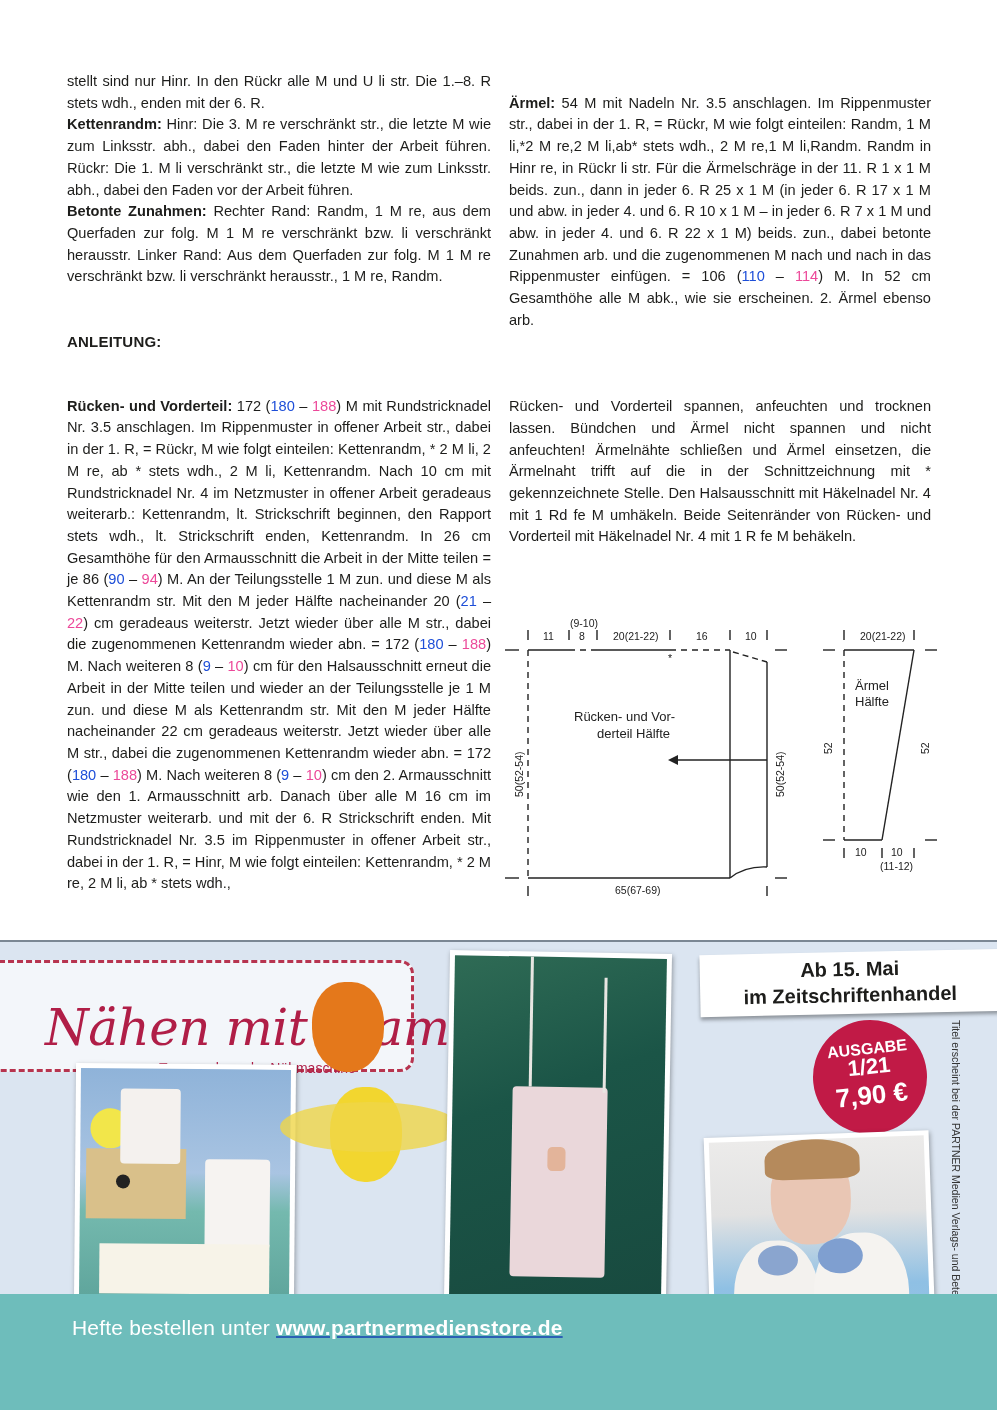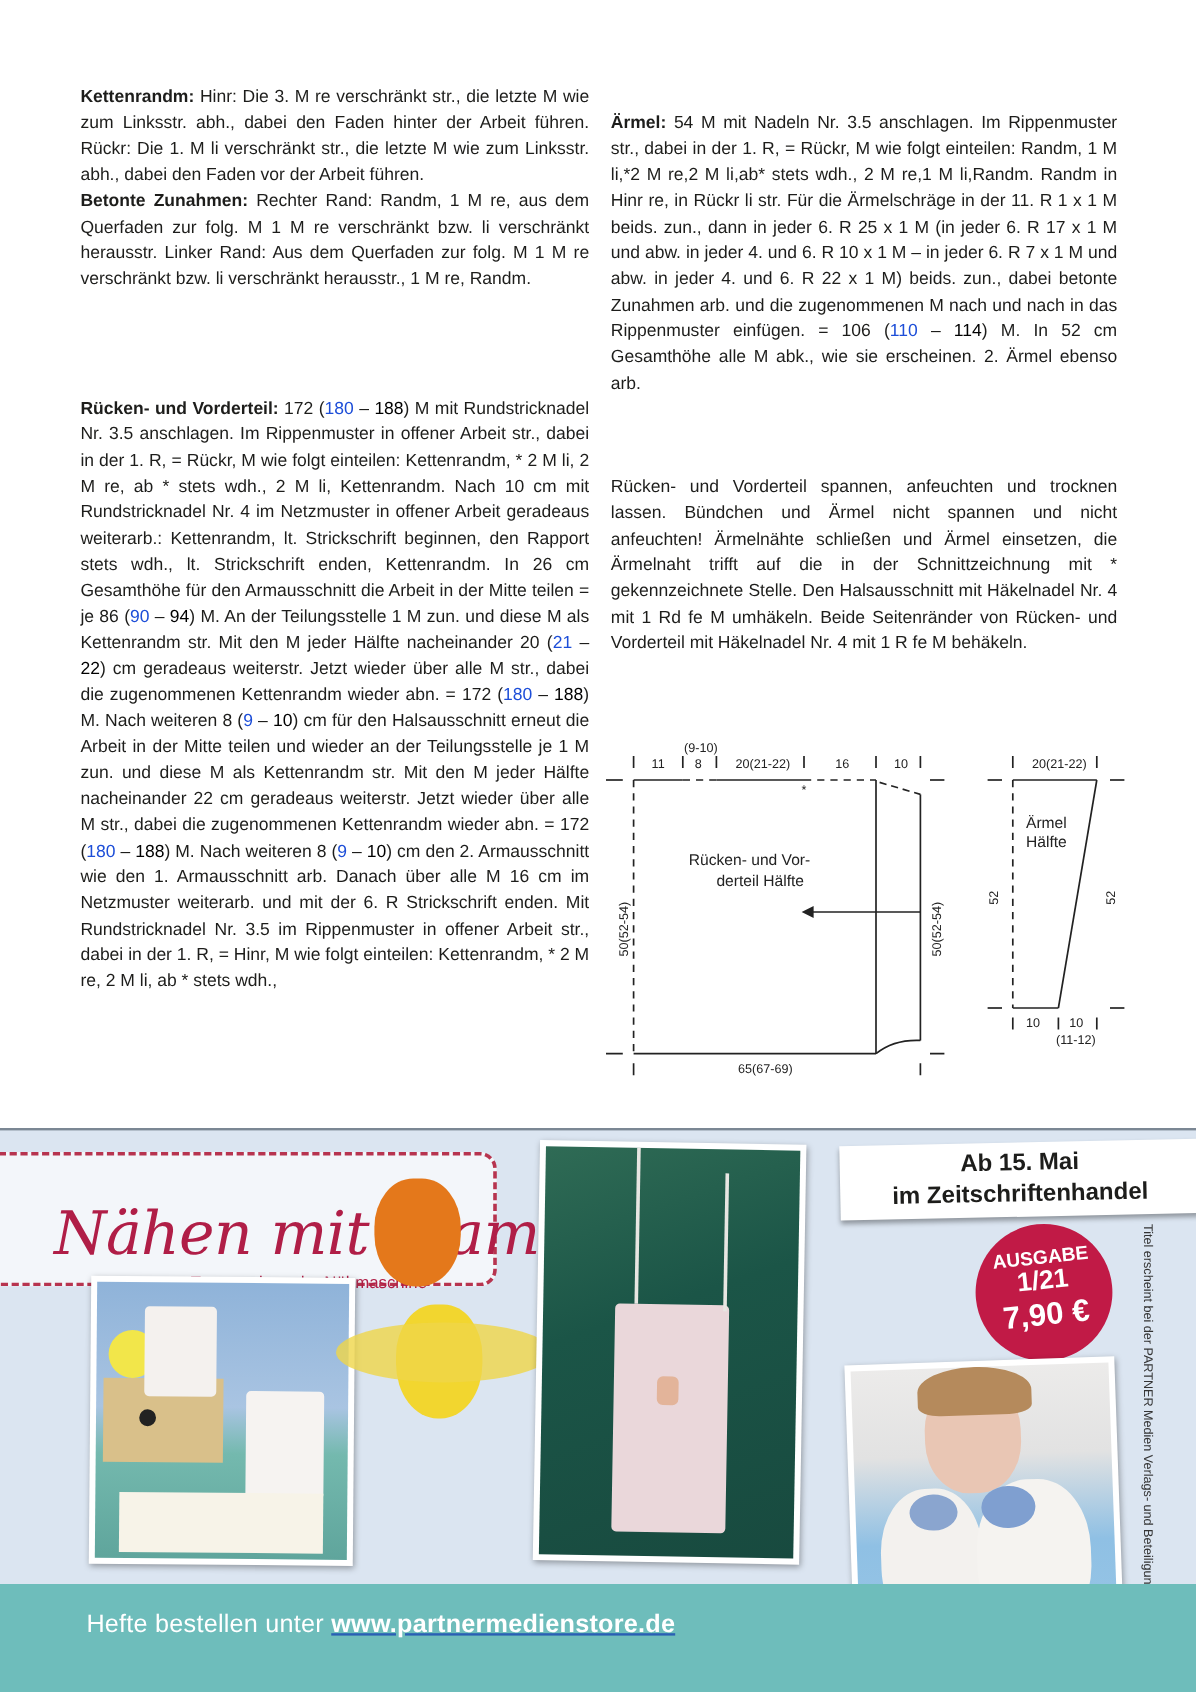--- a/index.html
+++ b/index.html
@@ -8,29 +8,29 @@
 
   .col { position: absolute; font-size: 14.6px; line-height: 21.7px; text-align: justify; }
   .col-left { left: 67px; top: 71px; width: 424px; }
   .col-right { left: 509px; top: 71px; width: 422px; }
   .col p { margin: 0; hyphens: manual; }
   .col b { font-weight: 700; }
   .gap { height: 21.7px; }
   .gap2 { height: 43px; }
   .heading { font-weight: 700; font-size: 15px; letter-spacing: 0.2px; }
   .pink { color: #1d4ed8; }
-  .blue { color: #000000; }
+  .blue { color: #ec4899; }
 
   
   .diagram { position: absolute; left: 505px; top: 612px; width: 450px; height: 300px; }
   .diagram svg text { font-family: "Liberation Sans", sans-serif; fill: #222; }
 
   
   .ad { position: absolute; left: 0; top: 940px; width: 997px; height: 470px; background: #dbe5f1; border-top: 2px solid #7b8794; overflow: hidden; }
-  .ad-footer { position: absolute; left: 0; bottom: 0; width: 997px; height: 90px; background: #6ebdbb; }
+  .ad-footer { position: absolute; left: 0; bottom: 0; width: 997px; height: 116px; background: #6ebdbb; }
   .ad-footer-text { position: absolute; left: 72px; top: 22px; font-size: 21px; color: #ffffff; letter-spacing: 0.2px; }
   .ad-footer-text a { color: #ffffff; font-weight: 700; text-decoration: underline; text-decoration-color: #2a5fb4; text-decoration-thickness: 2px; }
 
   .title-box { position: absolute; left: -10px; top: 18px; width: 424px; height: 112px; border: 3px dashed #b7344f; border-left: none; border-radius: 0 14px 14px 0; background: #f3f6fa; }
   .title-main { position: absolute; left: 55px; top: 36px; font-family: "DejaVu Serif", serif; font-style: italic; font-size: 50px; color: #b01e47; letter-spacing: -0.5px; white-space: nowrap; }
   .title-sub { position: absolute; left: 169px; top: 97px; font-size: 14px; color: #b01e47; }
 
   .banner { position: absolute; left: 700px; top: 10px; width: 300px; height: 62px; background: #ffffff; transform: rotate(-1.2deg); box-shadow: 0 3px 4px rgba(0,0,0,0.35); text-align: center; padding-top: 4px; }
   .banner div { font-weight: 700; font-size: 20px; line-height: 26px; color: #1d1d1b; }
 
@@ -47,23 +47,25 @@
   .p1 .inner { background: linear-gradient(180deg, #8fb3d9 0%, #a9c4e2 45%, #74b9ae 62%, #5fa59c 100%); }
   .p2 { left: 447px; top: 10px; width: 222px; height: 350px; transform: rotate(1deg); }
   .p2 .inner { background: linear-gradient(160deg, #2f6b55 0%, #1b5547 40%, #184a3f 100%); }
   .p3 { left: 708px; top: 192px; width: 225px; height: 254px; transform: rotate(-2deg); }
   .p3 .inner { background: linear-gradient(180deg, #ecebea 0%, #e2e2e2 30%, #8fc0e4 60%, #9ac7e6 100%); }
 </style>
 </head>
 <body>
 
 <div class="col col-left">
+  <p>stellt sind nur Hinr. In den Rückr alle M und U li str. Die 1.–8. R stets wdh., enden mit der 6. R.</p>
   <p><b>Kettenrandm:</b><span> Hinr: Die 3. M re verschränkt str., die letzte M wie zum Linksstr. abh., dabei den Faden hinter der Arbeit führen. Rückr: Die 1. M li verschränkt str., die letzte M wie zum Linksstr. abh., dabei den Faden vor der Arbeit führen.</span></p>
   <p><b>Betonte Zunahmen:</b><span> Rechter Rand: Randm, 1 M re, aus dem Querfaden zur folg. M 1 M re verschränkt bzw. li verschränkt herausstr. Linker Rand: Aus dem Querfaden zur folg. M 1 M re verschränkt bzw. li verschränkt herausstr., 1 M re, Randm.</span></p>
   <div class="gap2"></div>
+  <p class="heading">ANLEITUNG:</p>
   <div class="gap2"></div>
   <p><b>Rücken- und Vorderteil:</b><span> 172 (</span><span class="pink">180</span><span> – </span><span class="blue">188</span><span>) M mit Rundstricknadel Nr. 3.5 anschlagen. Im Rippenmuster in offener Arbeit str., dabei in der 1. R, = Rückr, M wie folgt einteilen: Kettenrandm, * 2 M li, 2 M re, ab * stets wdh., 2 M li, Kettenrandm. Nach 10 cm mit Rundstricknadel Nr. 4 im Netzmuster in offener Arbeit geradeaus weiterarb.: Kettenrandm, lt. Strickschrift beginnen, den Rapport stets wdh., lt. Strickschrift enden, Kettenrandm. In 26 cm Gesamthöhe für den Armausschnitt die Arbeit in der Mitte teilen = je 86 (</span><span class="pink">90</span><span> – </span><span class="blue">94</span><span>) M. An der Teilungsstelle 1 M zun. und diese M als Kettenrandm str. Mit den M jeder Hälfte nacheinander 20 (</span><span class="pink">21</span><span> – </span><span class="blue">22</span><span>) cm geradeaus weiterstr. Jetzt wieder über alle M str., dabei die zugenommenen Kettenrandm wieder abn. = 172 (</span><span class="pink">180</span><span> – </span><span class="blue">188</span><span>) M. Nach weiteren 8 (</span><span class="pink">9</span><span> – </span><span class="blue">10</span><span>) cm für den Halsausschnitt erneut die Arbeit in der Mitte teilen und wieder an der Teilungsstelle je 1 M zun. und diese M als Kettenrandm str. Mit den M jeder Hälfte nacheinander 22 cm geradeaus weiterstr. Jetzt wieder über alle M str., dabei die zugenommenen Kettenrandm wieder abn. = 172 (</span><span class="pink">180</span><span> – </span><span class="blue">188</span><span>) M. Nach weiteren 8 (</span><span class="pink">9</span><span> – </span><span class="blue">10</span><span>) cm den 2. Armausschnitt wie den 1. Armausschnitt arb. Danach über alle M 16 cm im Netzmuster weiterarb. und mit der 6. R Strickschrift enden. Mit Rundstricknadel Nr. 3.5 im Rippenmuster in offener Arbeit str., dabei in der 1. R, = Hinr, M wie folgt einteilen: Kettenrandm, * 2 M re, 2 M li, ab * stets wdh.,</span></p>
 </div>
 
 <div class="col col-right">
   <div class="gap"></div>
   <p><b>Ärmel:</b><span> 54 M mit Nadeln Nr. 3.5 anschlagen. Im Rippenmuster str., dabei in der 1. R, = Rückr, M wie folgt einteilen: Randm, 1 M li,*2 M re,2 M li,ab* stets wdh., 2 M re,1 M li,Randm. Randm in Hinr re, in Rückr li str. Für die Ärmelschräge in der 11. R 1 x 1 M beids. zun., dann in jeder 6. R 25 x 1 M (in jeder 6. R 17 x 1 M und abw. in jeder 4. und 6. R 10 x 1 M – in jeder 6. R 7 x 1 M und abw. in jeder 4. und 6. R 22 x 1 M) beids. zun., dabei betonte Zunahmen arb. und die zugenommenen M nach und nach in das Rippenmuster einfügen. = 106 (</span><span class="pink">110</span><span> – </span><span class="blue">114</span><span>) M. In 52 cm Gesamthöhe alle M abk., wie sie erscheinen. 2. Ärmel ebenso arb.</span></p>
   <div class="gap2"></div>
   <div class="gap"></div>
   <p>Rücken- und Vorderteil spannen, anfeuchten und trocknen lassen. Bündchen und Ärmel nicht spannen und nicht anfeuchten! Ärmelnähte schließen und Ärmel einsetzen, die Ärmelnaht trifft auf die in der Schnittzeichnung mit * gekennzeichnete Stelle. Den Halsausschnitt mit Häkelnadel Nr. 4 mit 1 Rd fe M umhäkeln. Beide Seitenränder von Rücken- und Vorderteil mit Häkelnadel Nr. 4 mit 1 R fe M behäkeln.</p>

